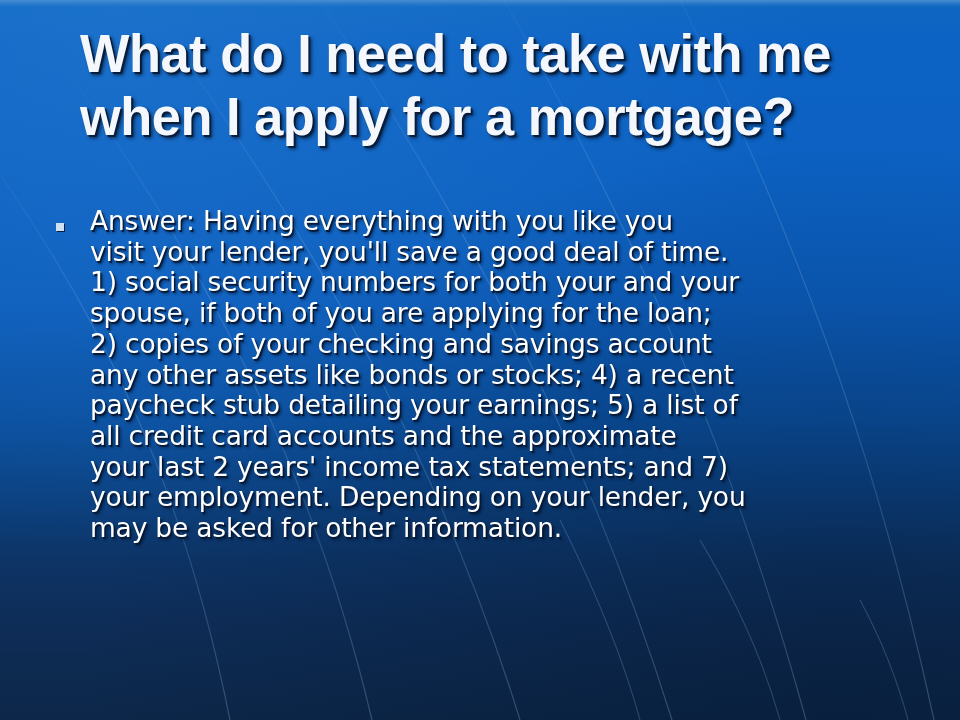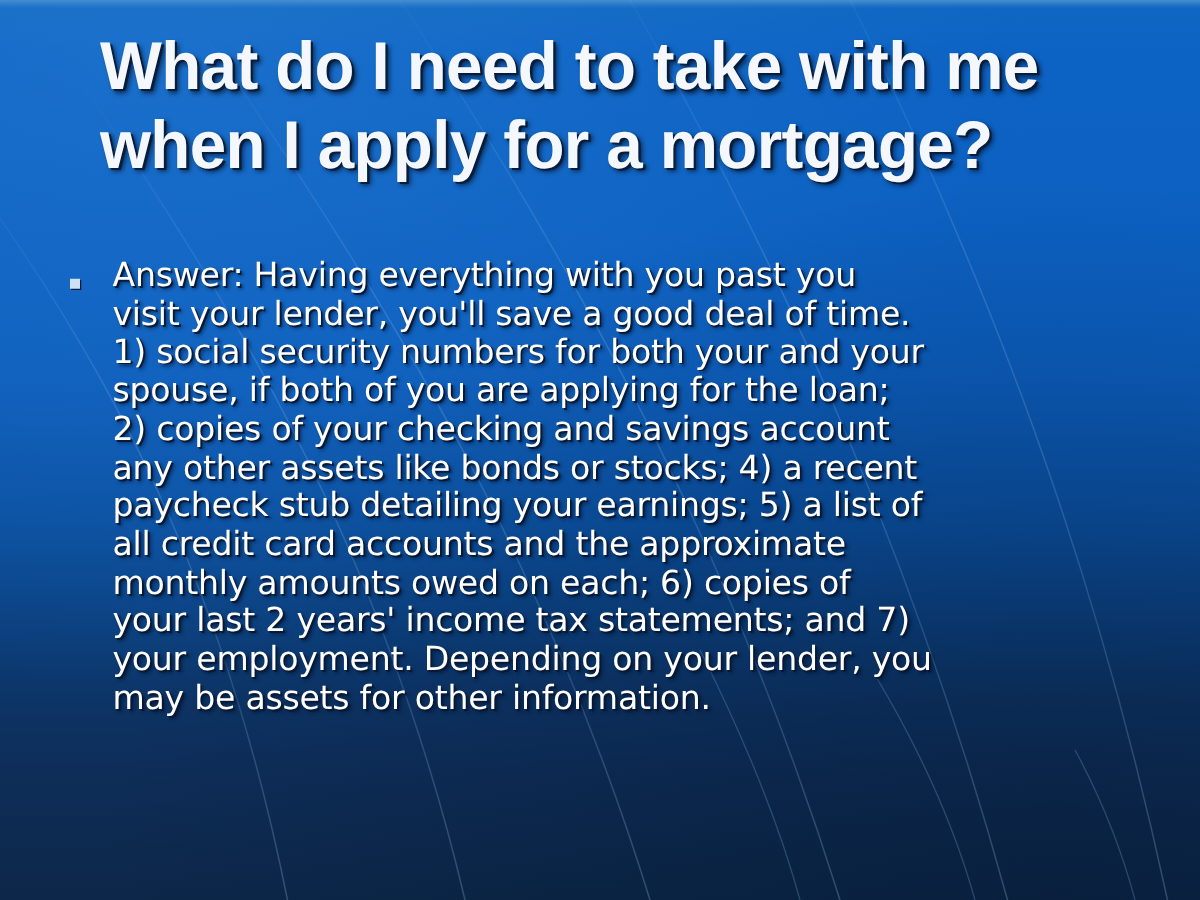--- a/index.html
+++ b/index.html
@@ -162,28 +162,27 @@
   </svg>
 
   <div class="title-block">
     <div class="title-line">What do I need to take with me</div>
     <div class="title-line">when I apply for a mortgage?</div>
   </div>
 
   <div class="body-block">
     <span class="bullet-marker"></span>
     <div class="body-text">
-      <span class="ln"><span class="lead">Answer:</span><span> Having everything with you past you</span></span>
+      <span class="ln"><span class="lead">Answer:</span><span> Having everything with you like you</span></span>
       <span class="ln">visit your lender, you'll save a good deal of time.</span>
       <span class="ln">1) social security numbers for both your and your</span>
       <span class="ln">spouse, if both of you are applying for the loan;</span>
       <span class="ln">2) copies of your checking and savings account</span>
       <span class="ln">any other assets like bonds or stocks; 4) a recent</span>
       <span class="ln">paycheck stub detailing your earnings; 5) a list of</span>
       <span class="ln">all credit card accounts and the approximate</span>
-      <span class="ln">monthly amounts owed on each; 6) copies of</span>
       <span class="ln">your last 2 years' income tax statements; and 7)</span>
       <span class="ln">your employment. Depending on your lender, you</span>
-      <span class="ln">may be assets for other information.</span>
+      <span class="ln">may be asked for other information.</span>
     </div>
   </div>
 
 </div>
 
 </body></html>

